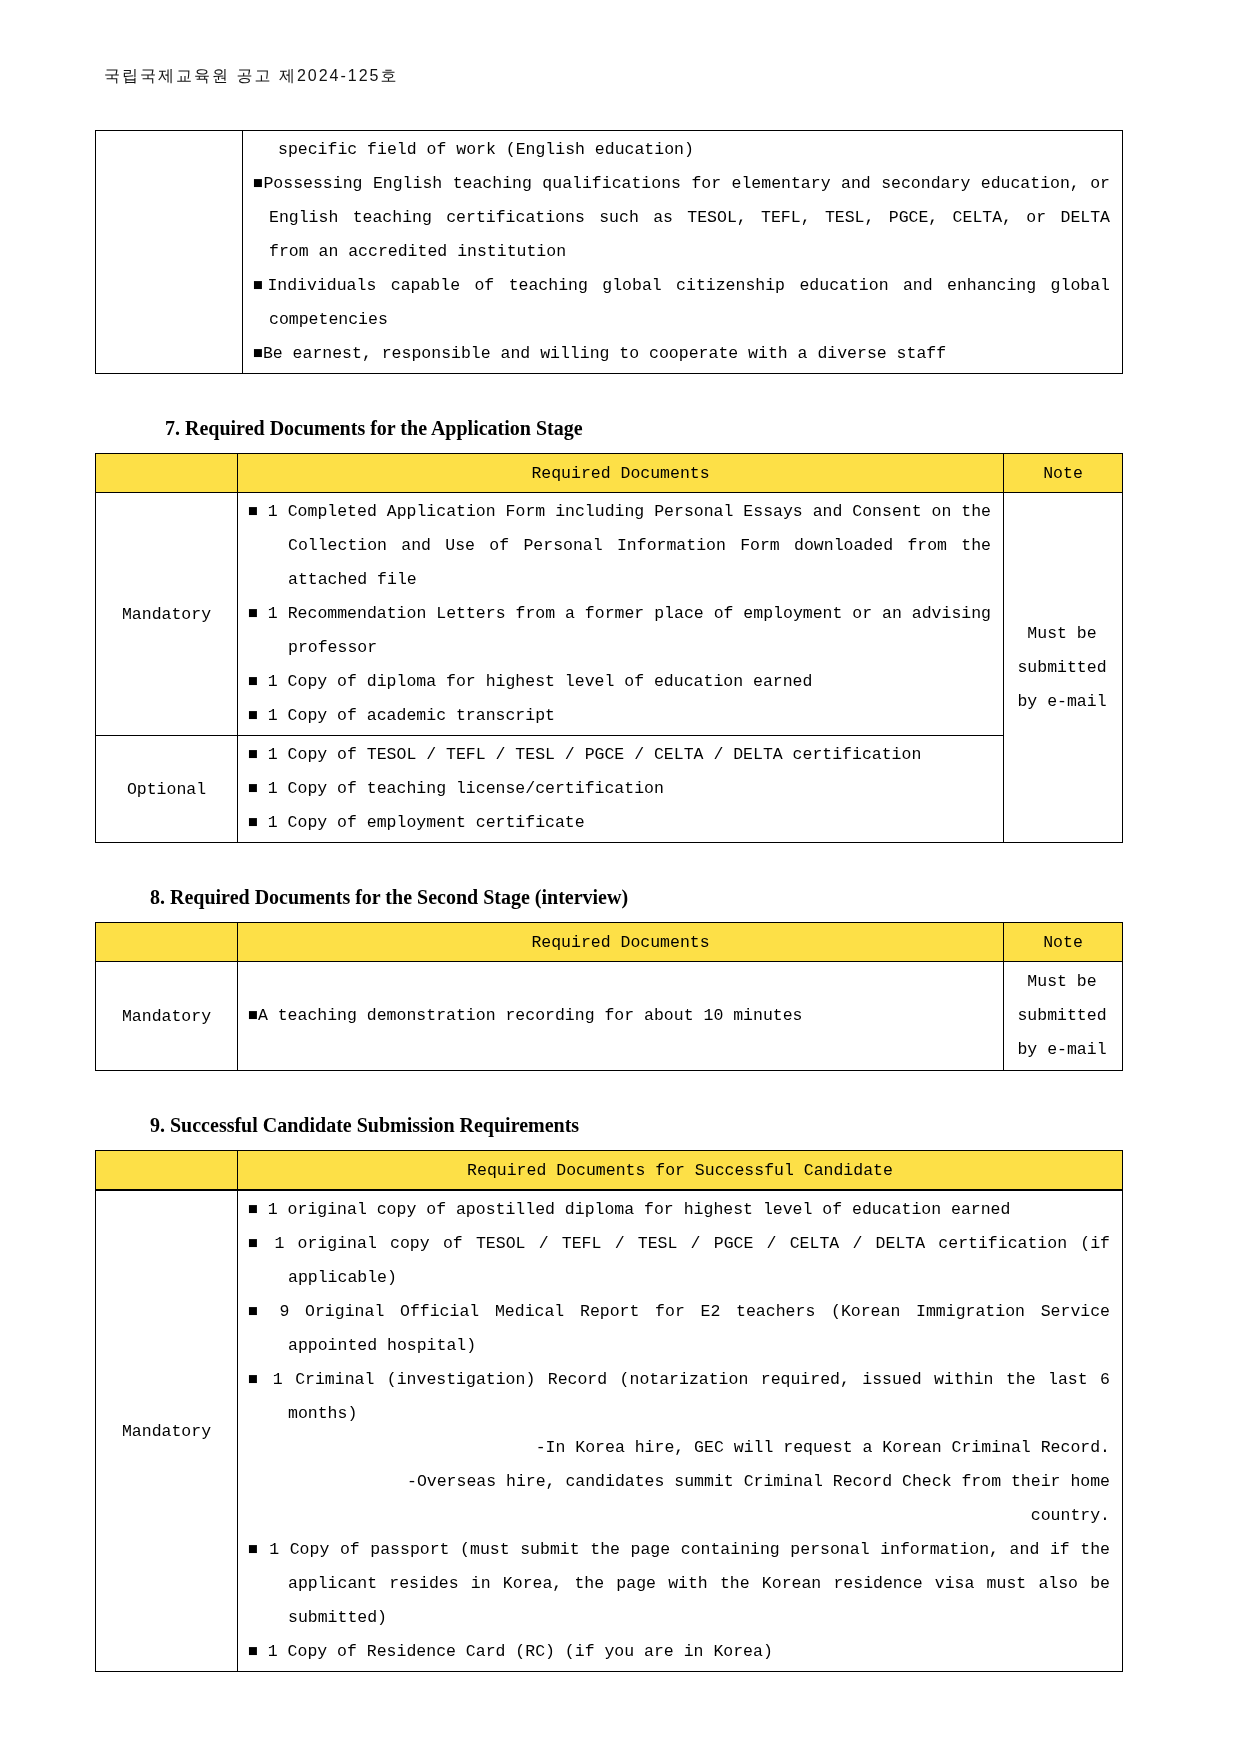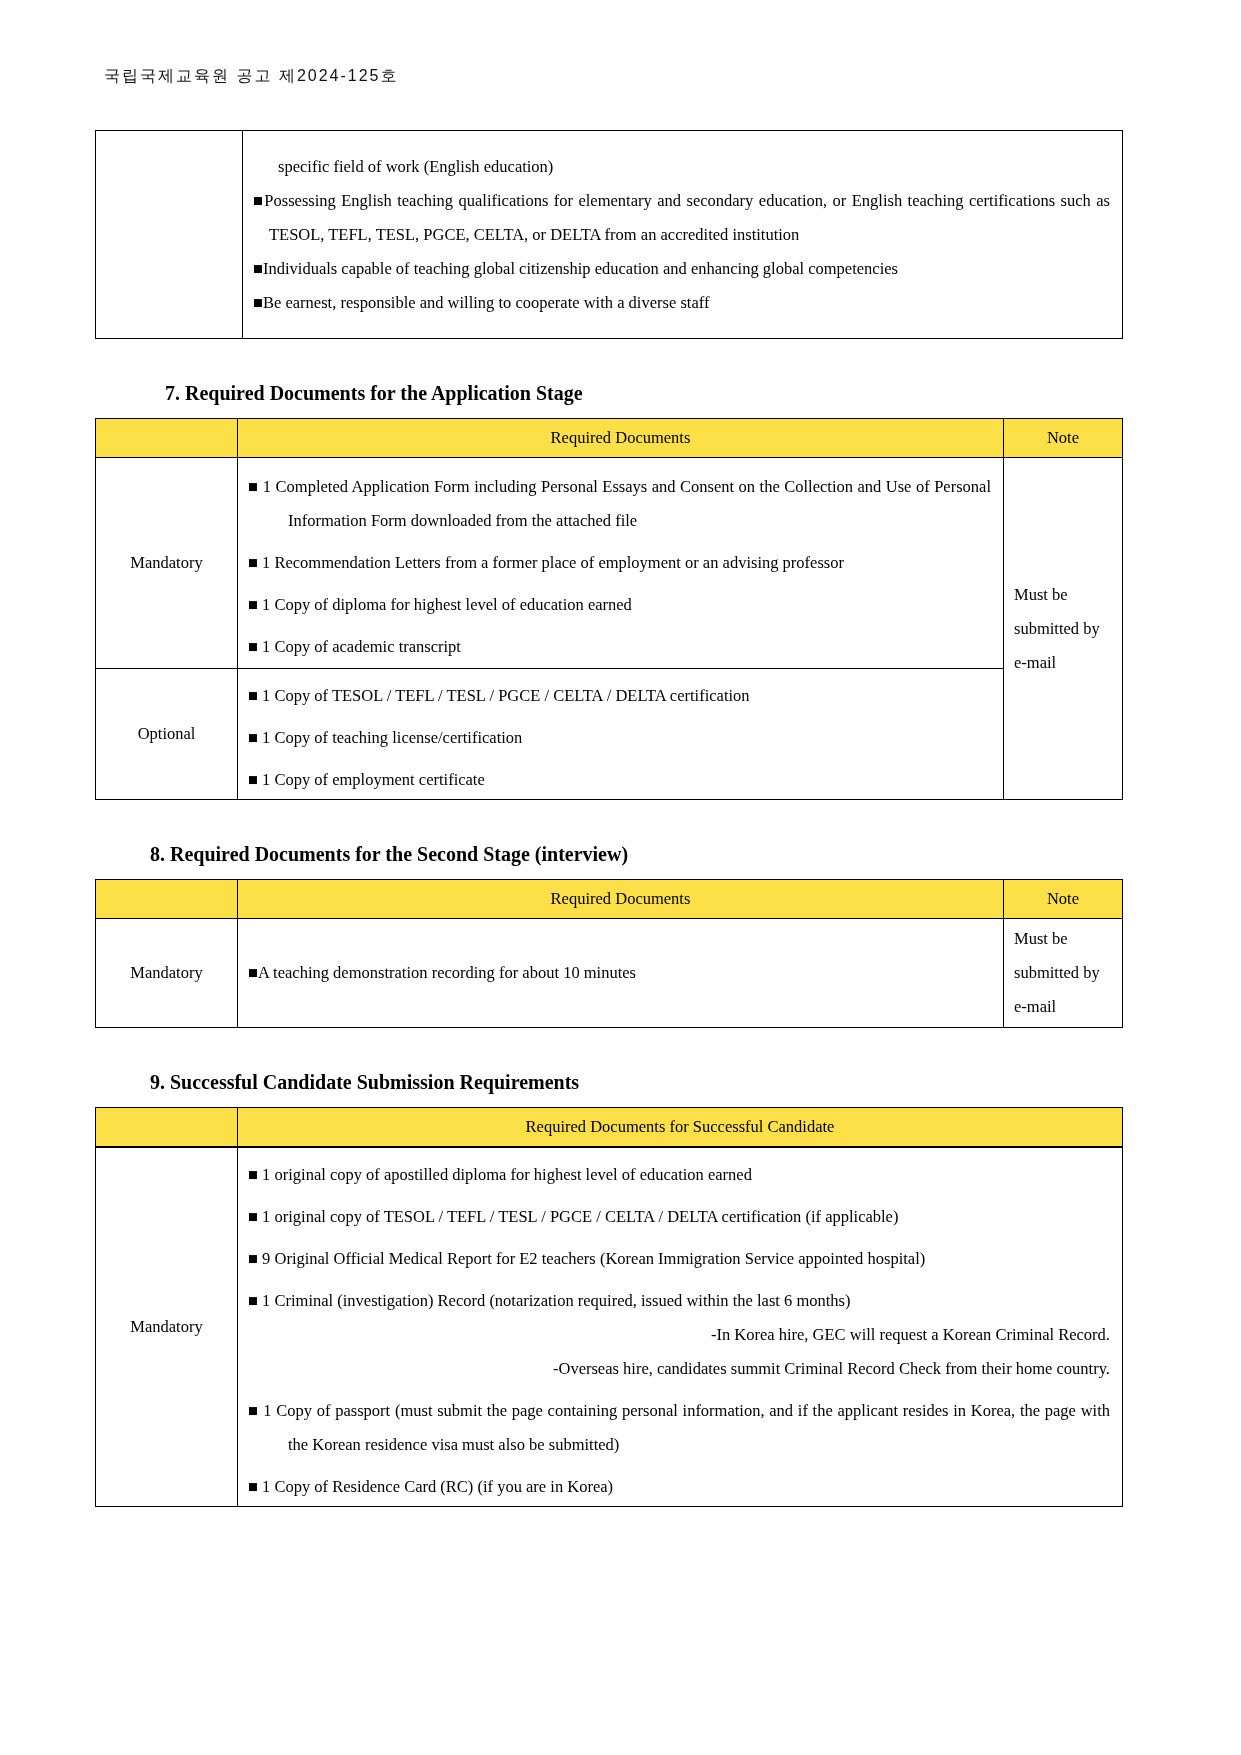--- a/index.html
+++ b/index.html
@@ -13,43 +13,44 @@
   .notice{
     position:absolute;top:66px;left:104px;
     font-family:"Liberation Sans", sans-serif;
     font-size:16px;letter-spacing:2px;color:#111;
   }
   .content{position:absolute;left:95px;top:130px;width:1028px;}
 
   table.tbl{
     border-collapse:collapse;table-layout:fixed;width:1028px;
     font-size:16.5px;
+    font-family:Liberation Mono, monospace;
   }
   table.tbl td{
     border:1px solid #000;
     vertical-align:middle;
     padding:2px 12px 2px 10px;
   }
   table.tbl{border:1.5px solid #000;}
   table.tbl td.label-cell{text-align:center;padding:2px 4px;}
   tr.head td{
     background:#fde047;
     text-align:center;height:34px;padding:2px 4px;
   }
   .thick-top td{border-top:2.5px solid #000;}
   table.s9 tr.head td{border-bottom:2.5px solid #000;}
 
   .item{line-height:34px;text-align:justify;}
-  .item.bullet{padding-left:40px;text-indent:-40px;margin-top:8px;}
+  .item.bullet{padding-left:40px;text-indent:-40px;}
   .item.bullet-tight{padding-left:16px;text-indent:-16px;}
   .item.continuation{padding-left:25px;}
   .item.sub{padding-left:70px;text-align:right;}
   .dash-marker{display:inline-block;width:32px;text-indent:0;}
 
-  .note-cell{line-height:34px;padding:2px 8px;}
+  .note-cell{text-align:center;line-height:34px;padding:2px 8px;}
 
   .sec-title{
     font-size:20px;font-weight:bold;
     margin:42px 0 13px 55px;line-height:24px;
   }
   .sec-title.first{margin-left:70px;}
 </style>
 </head>
 <body>
 

